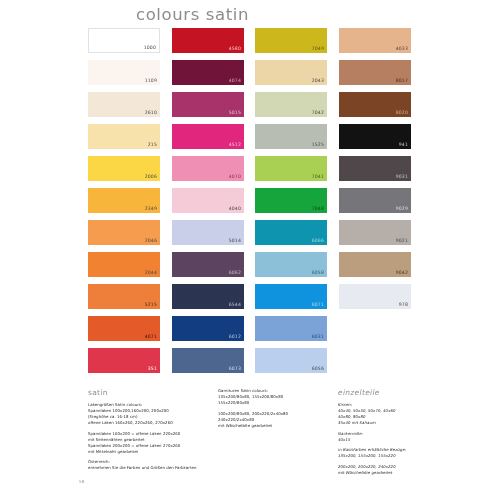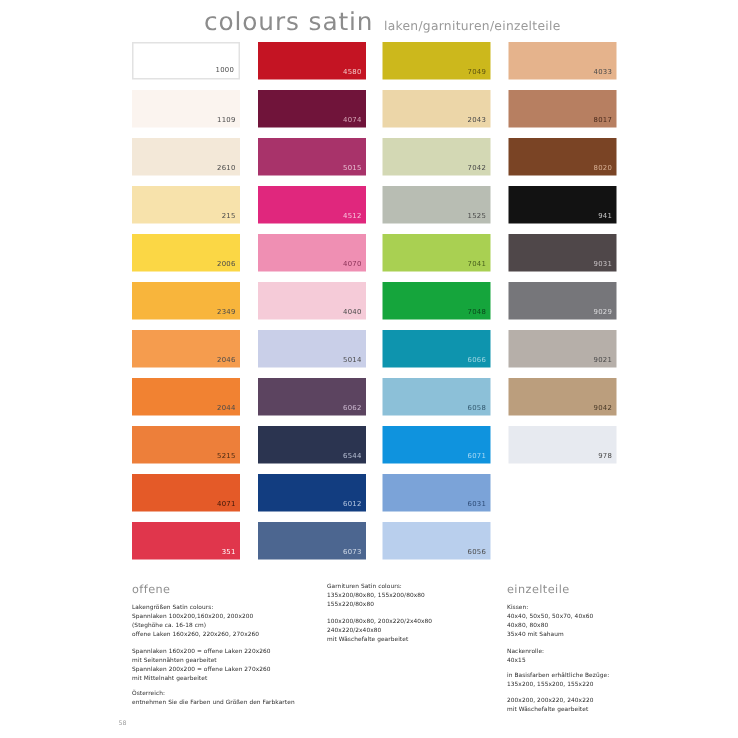--- a/index.html
+++ b/index.html
@@ -89,21 +89,21 @@
     top: 388px;
     width: 330px;
     height: 95px;
   }
   .fcol {
     position: absolute;
     top: 0;
   }
   .fcol.f0 { left: 0px;   width: 120px; }
   .fcol.f1 { left: 130px; width: 110px; }
-  .fcol.f2 { left: 250px; width: 120px; }
+  .fcol.f2 { left: 250px; width: 120px; font-style: italic; }
 
   .fheading {
     font-family: "DejaVu Sans", sans-serif;
     font-size: 7.5px;
     color: #8f8f8f;
     letter-spacing: 0.3px;
     margin-bottom: 5px;
   }
   .fpara {
     font-family: "DejaVu Sans", sans-serif;
@@ -123,21 +123,20 @@
     color: #9c9c9c;
   }
 </style>
 </head>
 <body>
 
 <div class="page">
 
   <div class="header">
     <span class="title">colours satin</span>
-    <span class="subtitle">laken/garnituren/einzelteile</span>
   </div>
 
   <div class="grid" id="swatch-grid">
       <div class="grid-col col0">
         <div class="swatch outlined" style="background: rgb(255, 255, 255);">
           <span class="code" style="color: rgb(74, 74, 74);">1000</span>
         </div>
         <div class="swatch" style="background: rgb(251, 244, 239);">
           <span class="code" style="color: rgb(74, 74, 74);">1109</span>
         </div>
@@ -265,21 +264,21 @@
           <span class="code" style="color: rgb(74, 58, 40);">9042</span>
         </div>
         <div class="swatch" style="background: rgb(231, 234, 240);">
           <span class="code" style="color: rgb(74, 74, 74);">978</span>
         </div>
       </div>
     </div>
 
   <div class="footer" id="footer-cols">
       <div class="fcol f0">
-        <div class="fheading">offene</div>
+        <div class="fheading">satin</div>
         <div class="fpara">Lakengrößen Satin colours:
 Spannlaken 100x200,160x200, 200x200
 (Steghöhe ca. 16-18 cm)
 offene Laken 160x260, 220x260, 270x260</div>
         <div class="fpara">Spannlaken 160x200 = offene Laken 220x260
 mit Seitennähten gearbeitet
 Spannlaken 200x200 = offene Laken 270x260
 mit Mittelnaht gearbeitet</div>
         <div class="fpara">Österreich:
 entnehmen Sie die Farben und Größen den Farbkarten</div>

